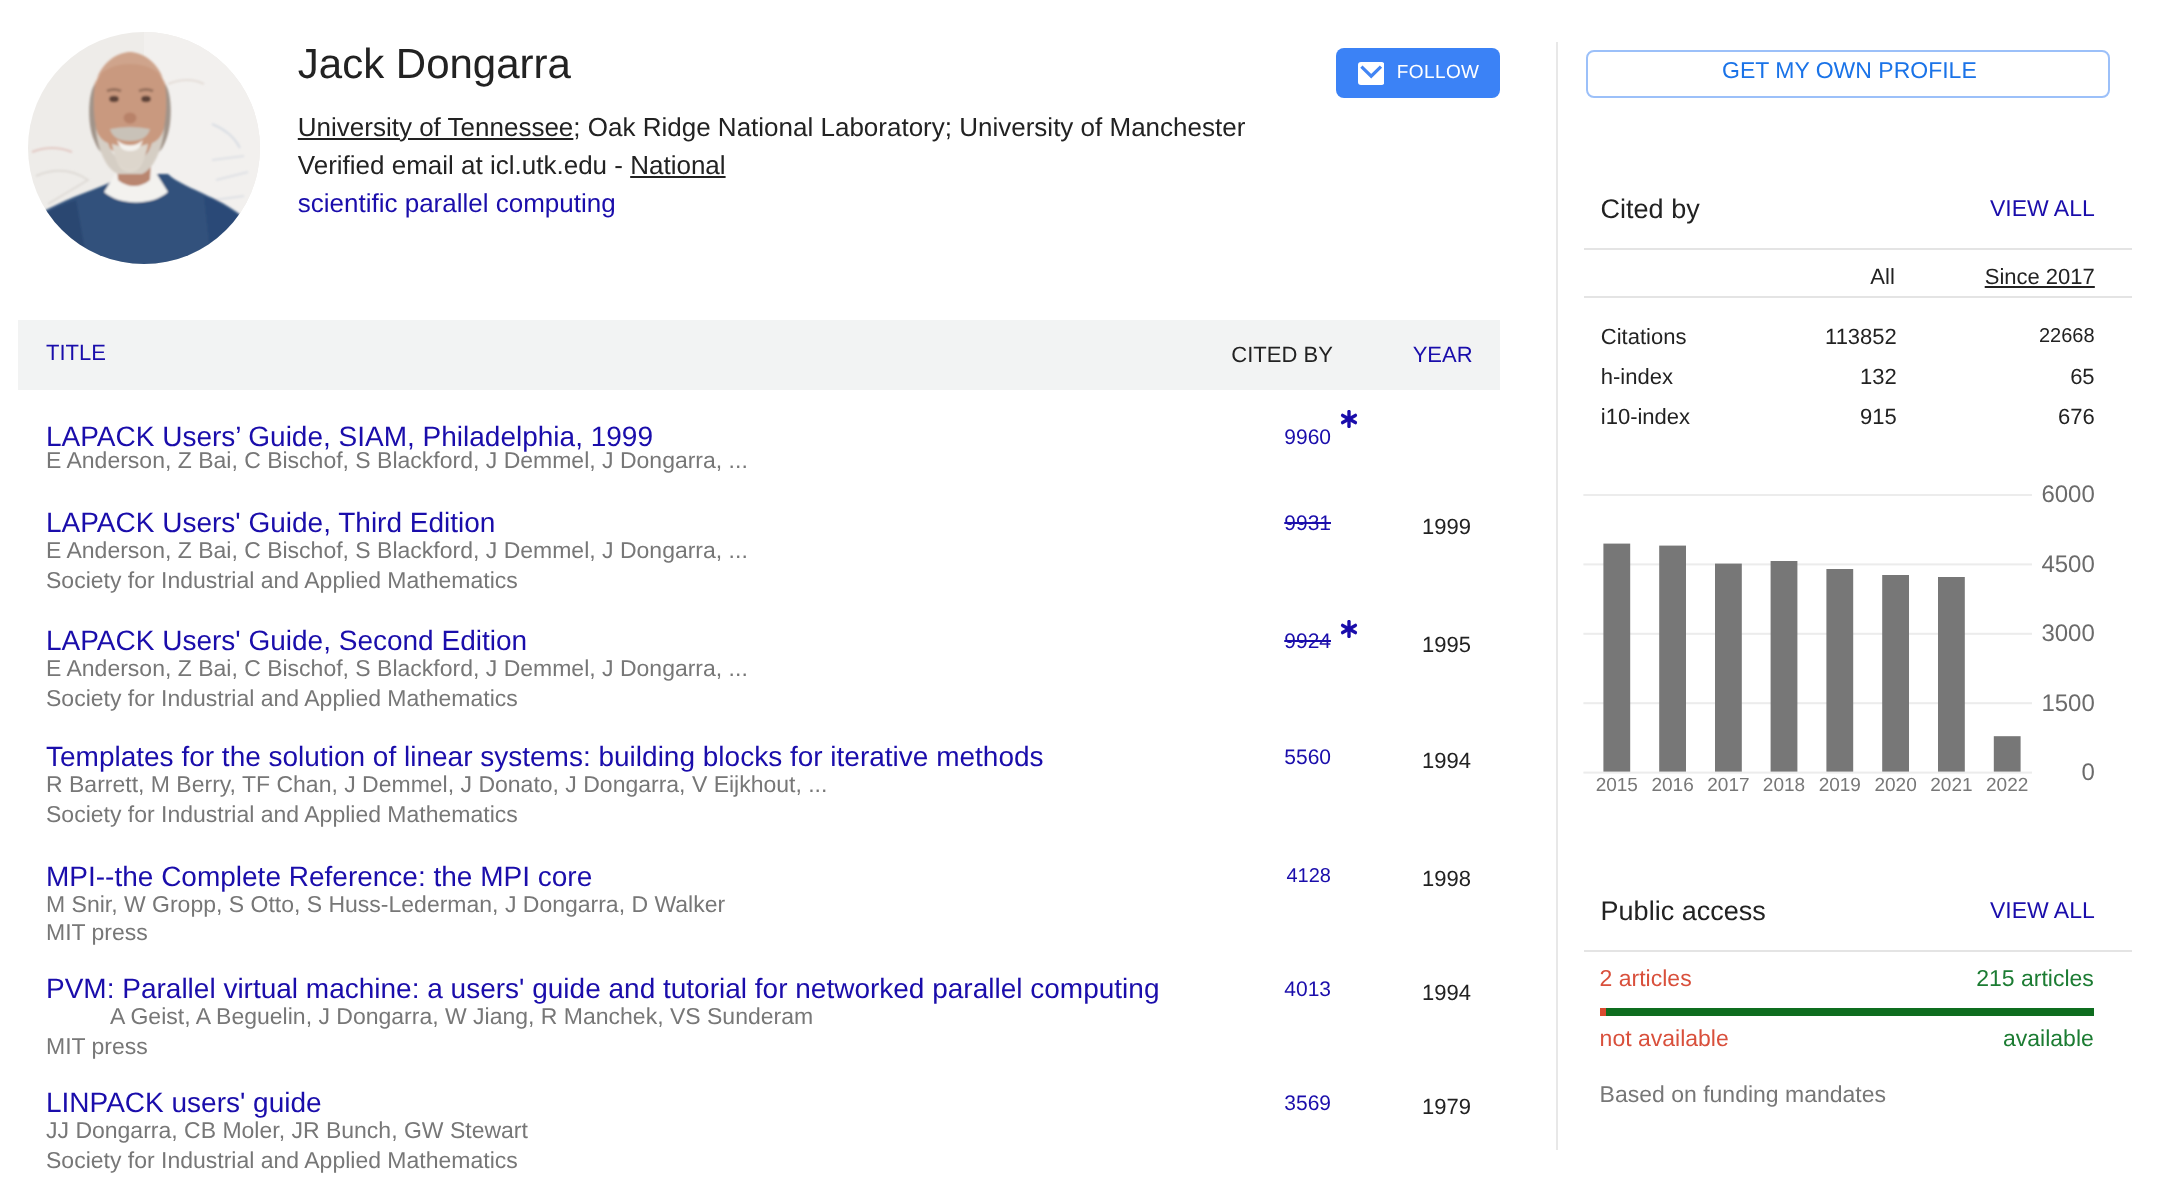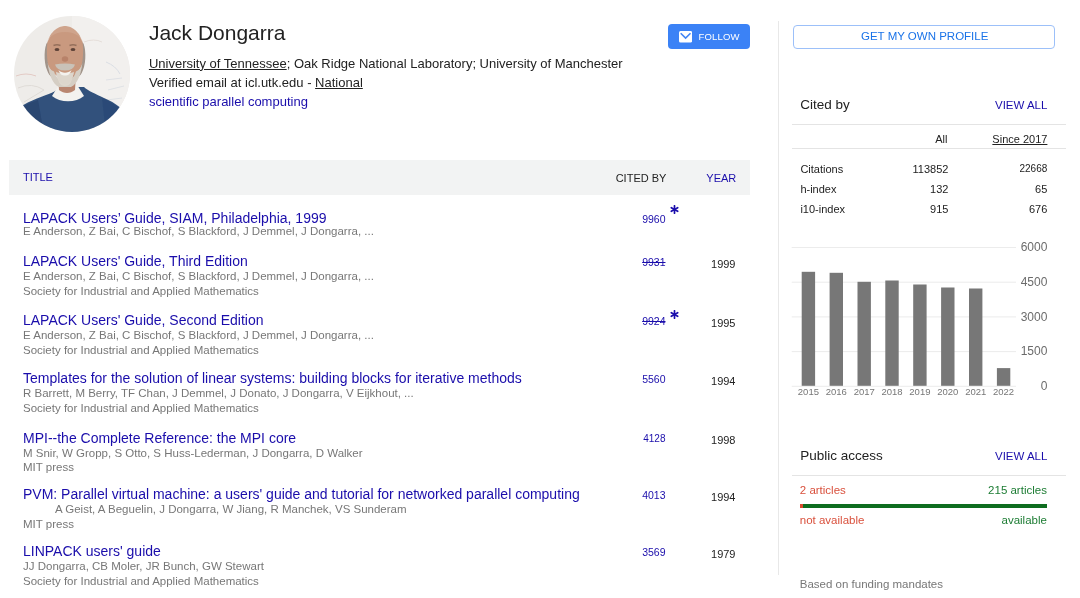--- a/index.html
+++ b/index.html
@@ -106,21 +106,21 @@
   </svg>
 <div class="t" style="left:800.3px;top:449.47px;font-size:13.5px;color:#222222;">Public access</div>
 <div class="t" style="right:32.6px;top:450.77px;font-size:11.5px;color:#1a0dab;">VIEW ALL</div>
 <div class="r" style="left:792px;top:474.5px;width:274px;height:1px;background:#e4e4e4;"></div>
 <div class="t" style="left:799.8px;top:484.67px;font-size:11.5px;color:#d9503c;">2 articles</div>
 <div class="t" style="right:33.1px;top:484.67px;font-size:11.5px;color:#1c7c33;">215 articles</div>
 <div class="r" style="left:799.8px;top:504px;width:3.6px;height:3.8px;background:#d94a2f;"></div>
 <div class="r" style="left:803.4px;top:504px;width:243.5px;height:3.8px;background:#0e6d1f;"></div>
 <div class="t" style="left:799.8px;top:514.67px;font-size:11.5px;color:#d9503c;">not available</div>
 <div class="t" style="right:33.1px;top:514.67px;font-size:11.5px;color:#1c7c33;">available</div>
-<div class="t" style="left:799.8px;top:542.87px;font-size:11.5px;color:#777777;margin-top:36px;">Based on funding mandates</div>
+<div class="t" style="left:799.8px;top:542.87px;font-size:11.5px;color:#777777;">Based on funding mandates</div>
 <div class="r" style="left:9px;top:160px;width:741px;height:35px;background:#f2f3f3;"></div>
 <div class="t" style="left:23px;top:172.19px;font-size:11px;color:#1a0dab;">TITLE</div>
 <div class="t" style="right:413.6px;top:172.59px;font-size:11px;color:#222222;">CITED BY</div>
 <div class="t" style="right:343.7px;top:172.59px;font-size:11px;color:#1a0dab;">YEAR</div>
 <div class="t" style="left:23px;top:210.95px;font-size:14px;color:#1a0dab;">LAPACK Users’ Guide, SIAM, Philadelphia, 1999</div>
 <div class="t" style="left:23px;top:226.27px;font-size:11.5px;color:#777777;">E Anderson, Z Bai, C Bischof, S Blackford, J Demmel, J Dongarra, ...</div>
 <div class="t" style="right:414.5px;top:213.91px;font-size:10.5px;color:#1a0dab;">9960</div>
 <svg class="r" style="left:670.3px;top:205.20000000000002px" width="9" height="9" viewBox="0 0 9 9">
     <g stroke="#1a0dab" stroke-width="1.7" stroke-linecap="round" fill="none">
       <path d="M4.5 0.8 V8.2"></path>

